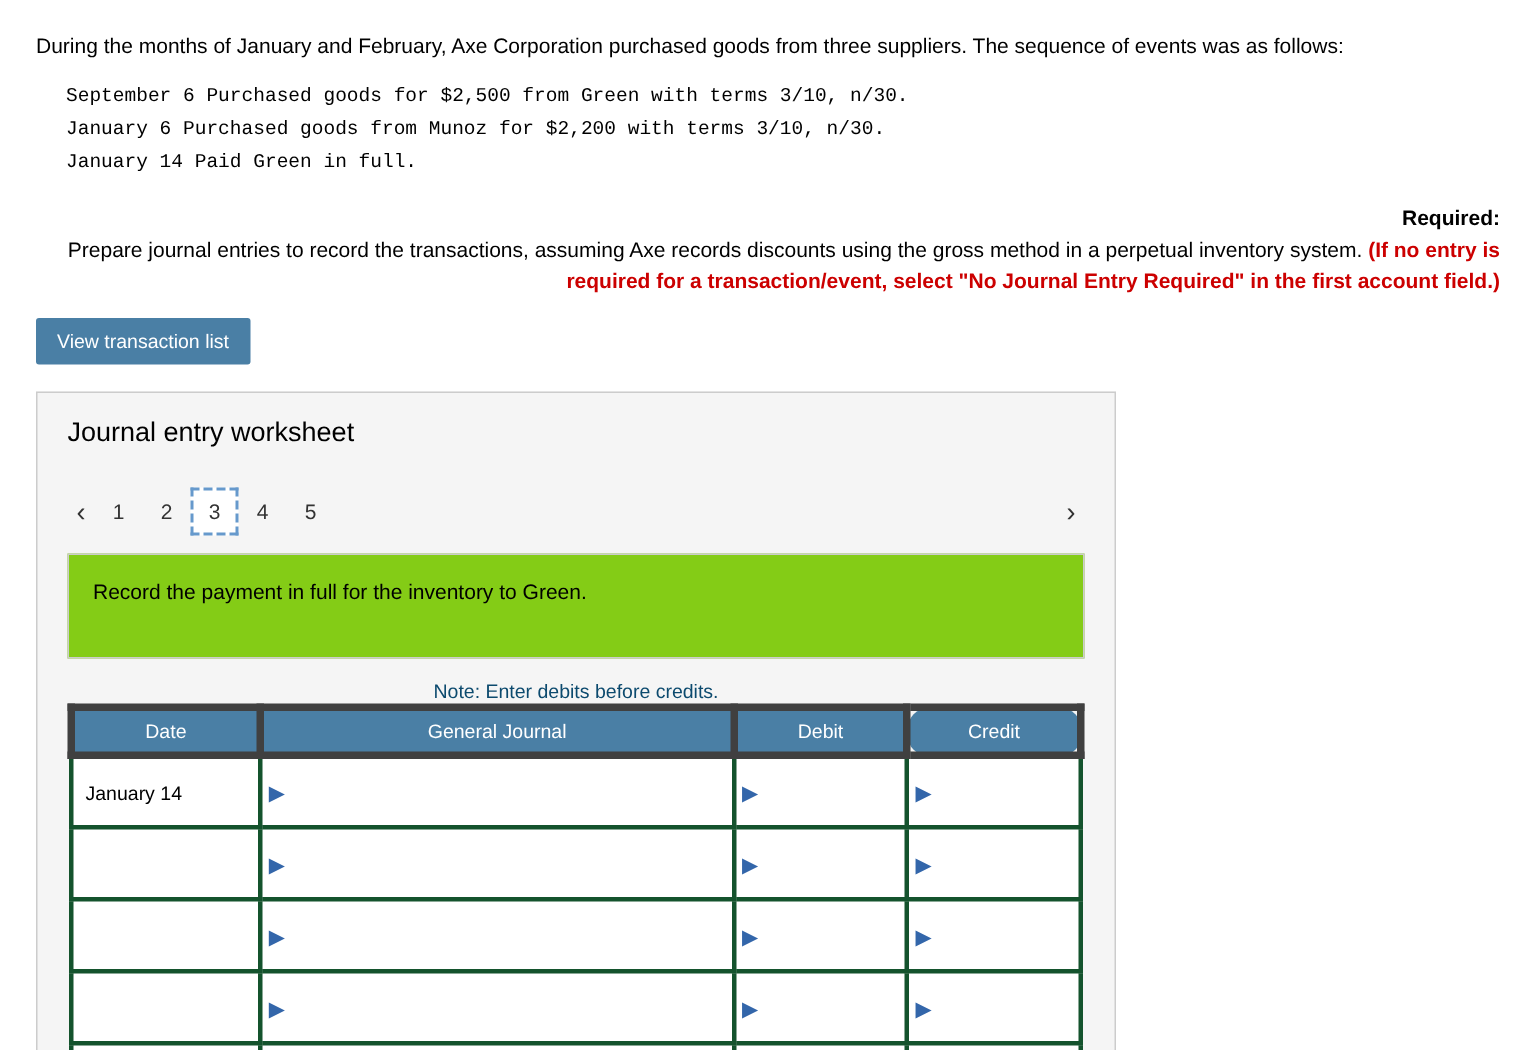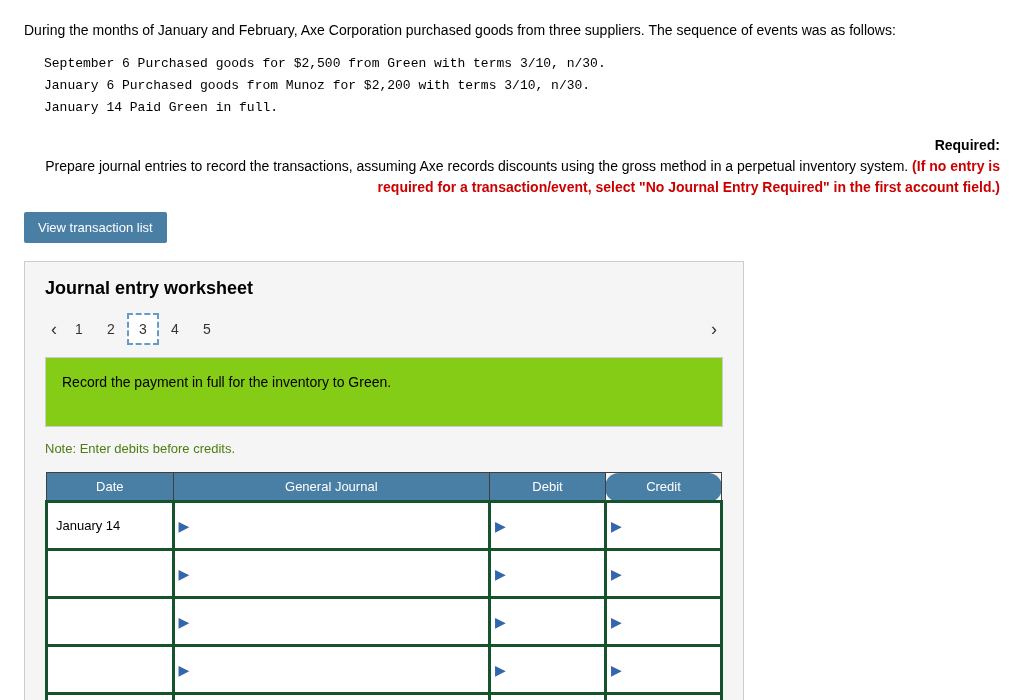--- a/index.html
+++ b/index.html
@@ -48,22 +48,22 @@
       border-radius: 2px;
     }
     .worksheet-container {
       border: 1px solid #ccc;
       background: #f5f5f5;
       padding: 16px 20px 0 20px;
       width: 720px;
     }
     .worksheet-title {
       font-size: 18px;
-      font-weight: bold;
-      margin-bottom: 14px;
+      font-weight: normal;
+      margin-bottom: 26px;
     }
     .tab-row {
       display: flex;
       align-items: center;
       margin-bottom: 12px;
       gap: 0;
     }
     .nav-arrow {
       font-size: 18px;
       cursor: pointer;
@@ -92,34 +92,35 @@
     .instruction-box {
       background: #84cc16;
       border: 1px solid #ccc;
       padding: 14px 16px;
       margin-bottom: 14px;
       font-size: 14px;
       min-height: 70px;
       line-height: 1.5;
     }
     .note-text {
-      color: #4d7c0f;
-      font-size: 13px;
-      margin-bottom: 16px;
+      color: #0c4a6e;
+      font-size: 13px;
+      margin-bottom: 1px;
+      text-align: center;
     }
     
     .journal-table {
       width: 100%;
       border-collapse: collapse;
       font-size: 13px;
     }
     .journal-table thead tr th {
       background-color: #4a7fa5;
       color: #fff;
-      border: 1px solid #404040;
+      border: 5px solid #404040;
       padding: 6px 10px;
       text-align: center;
       font-weight: normal;
     }
     .journal-table thead tr th.date-col {
       width: 120px;
     }
     .journal-table thead tr th.gj-col {
       width: 300px;
     }

